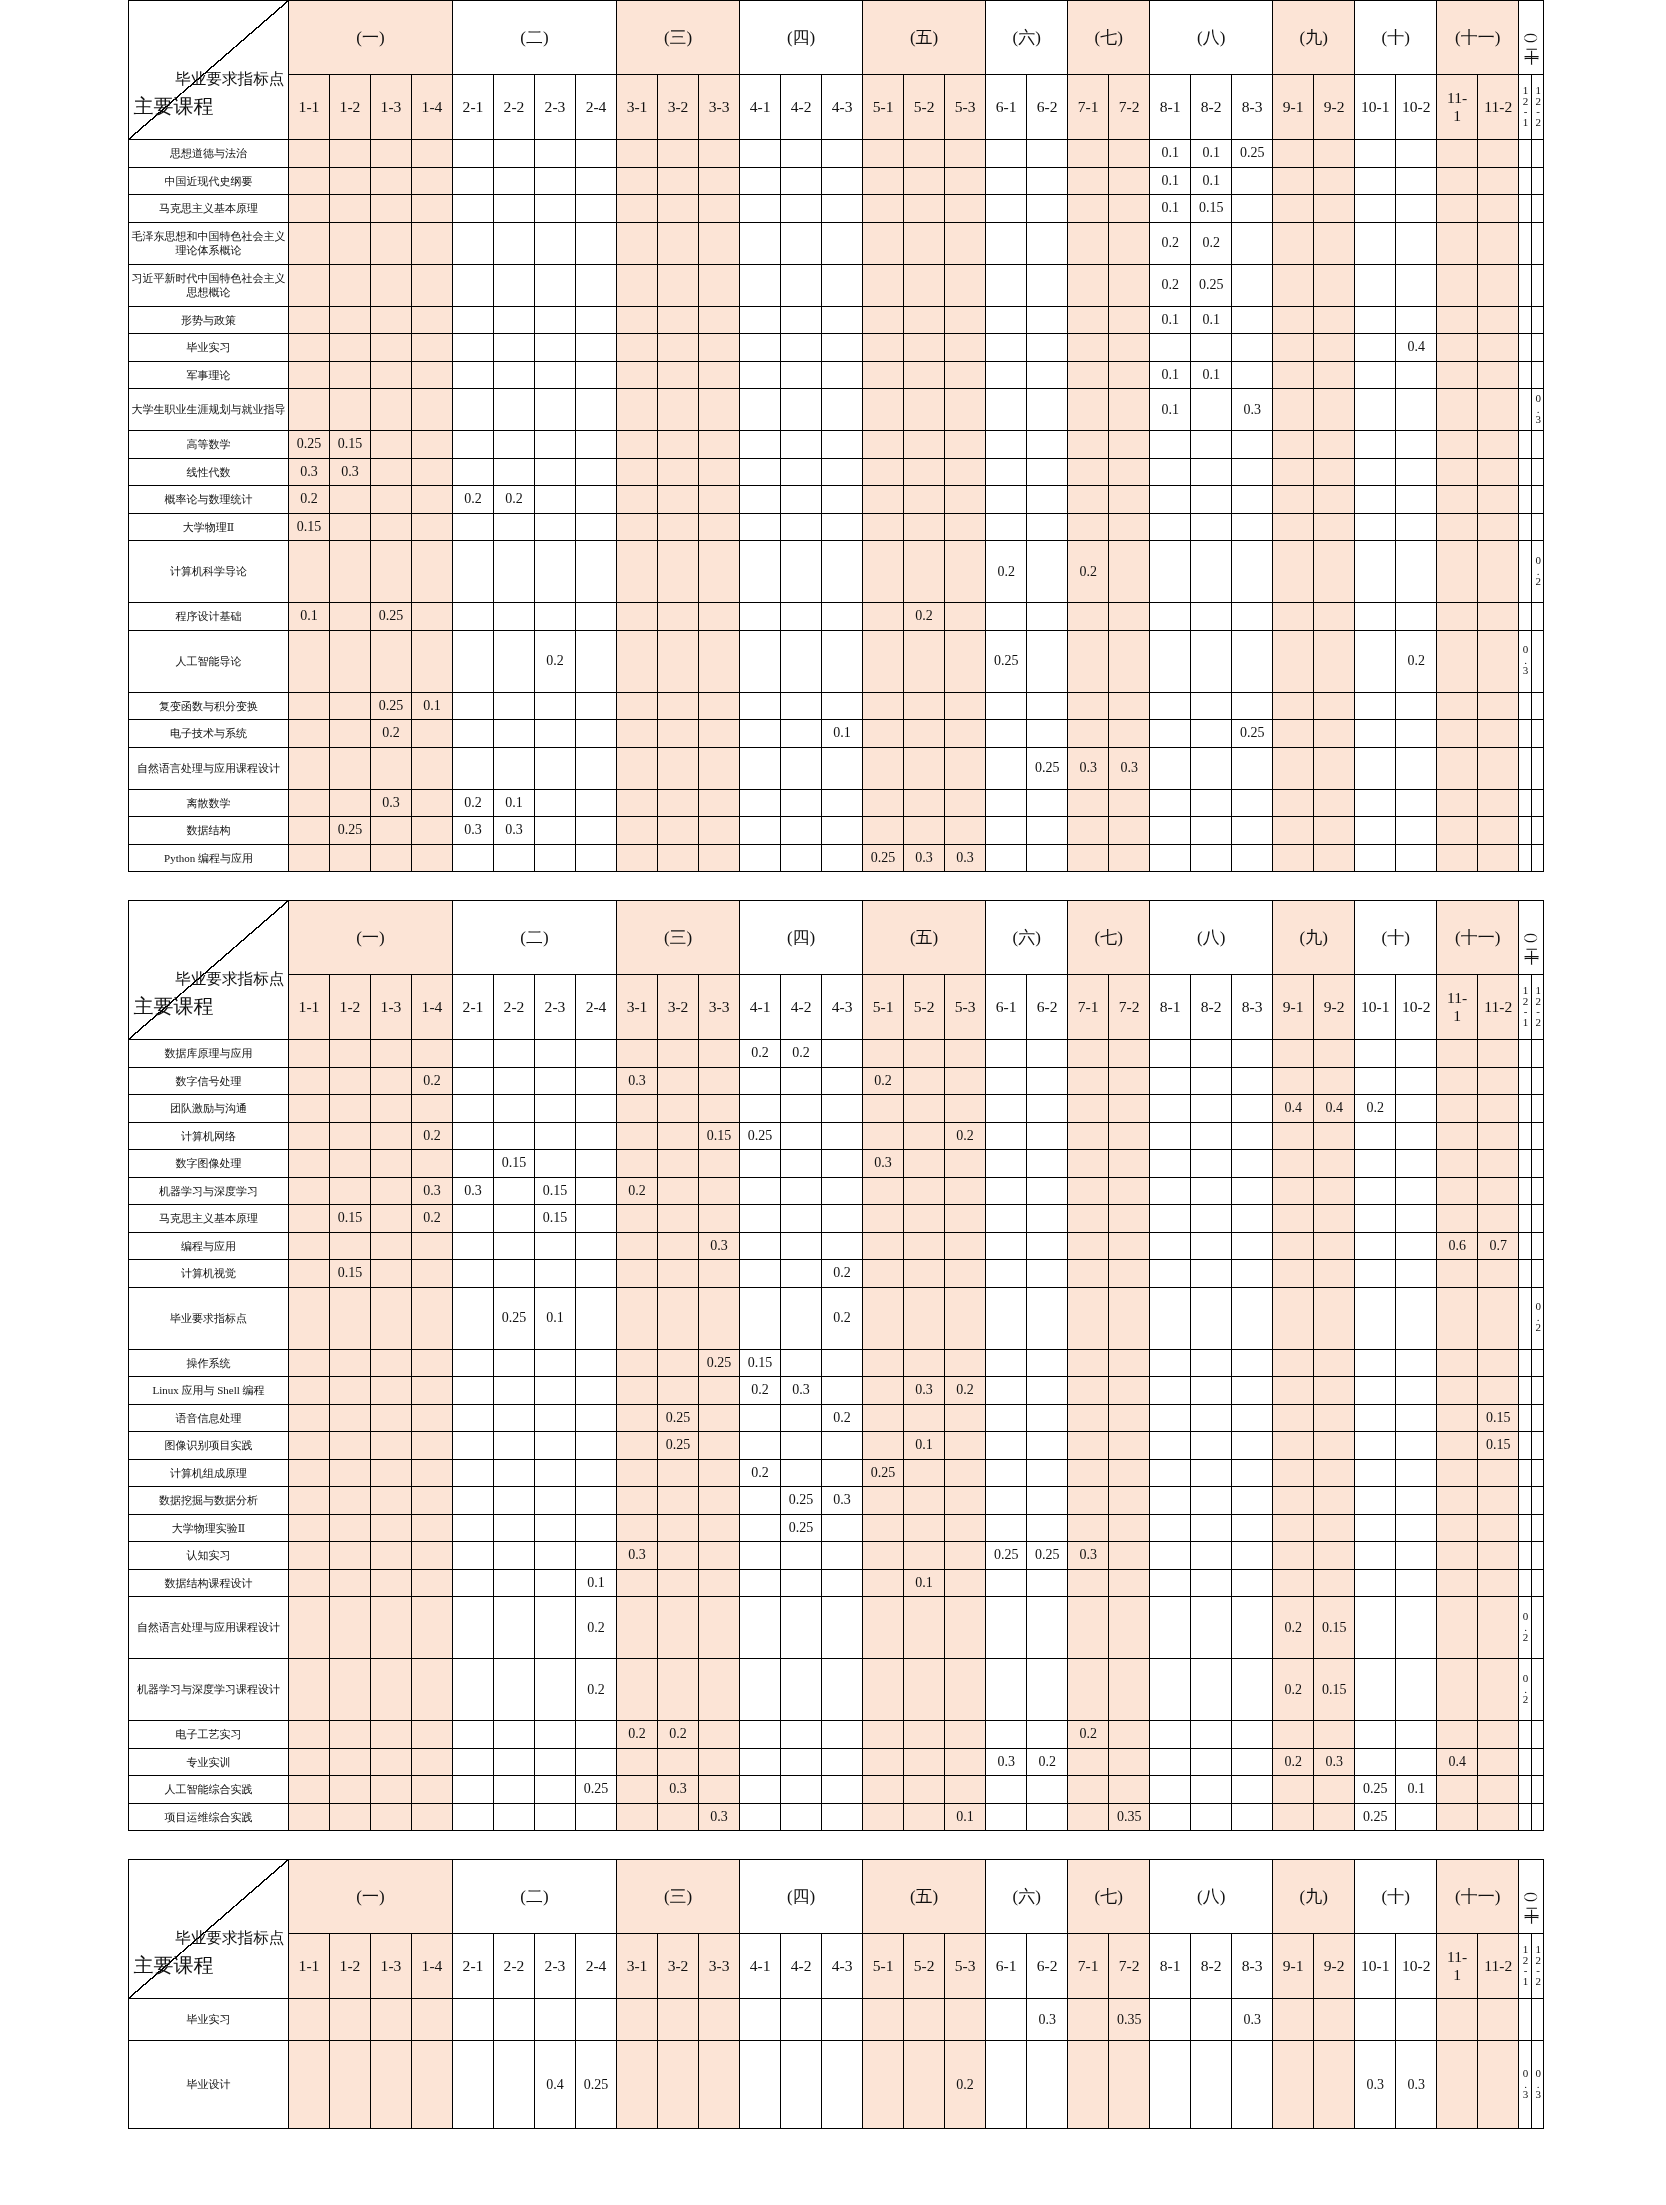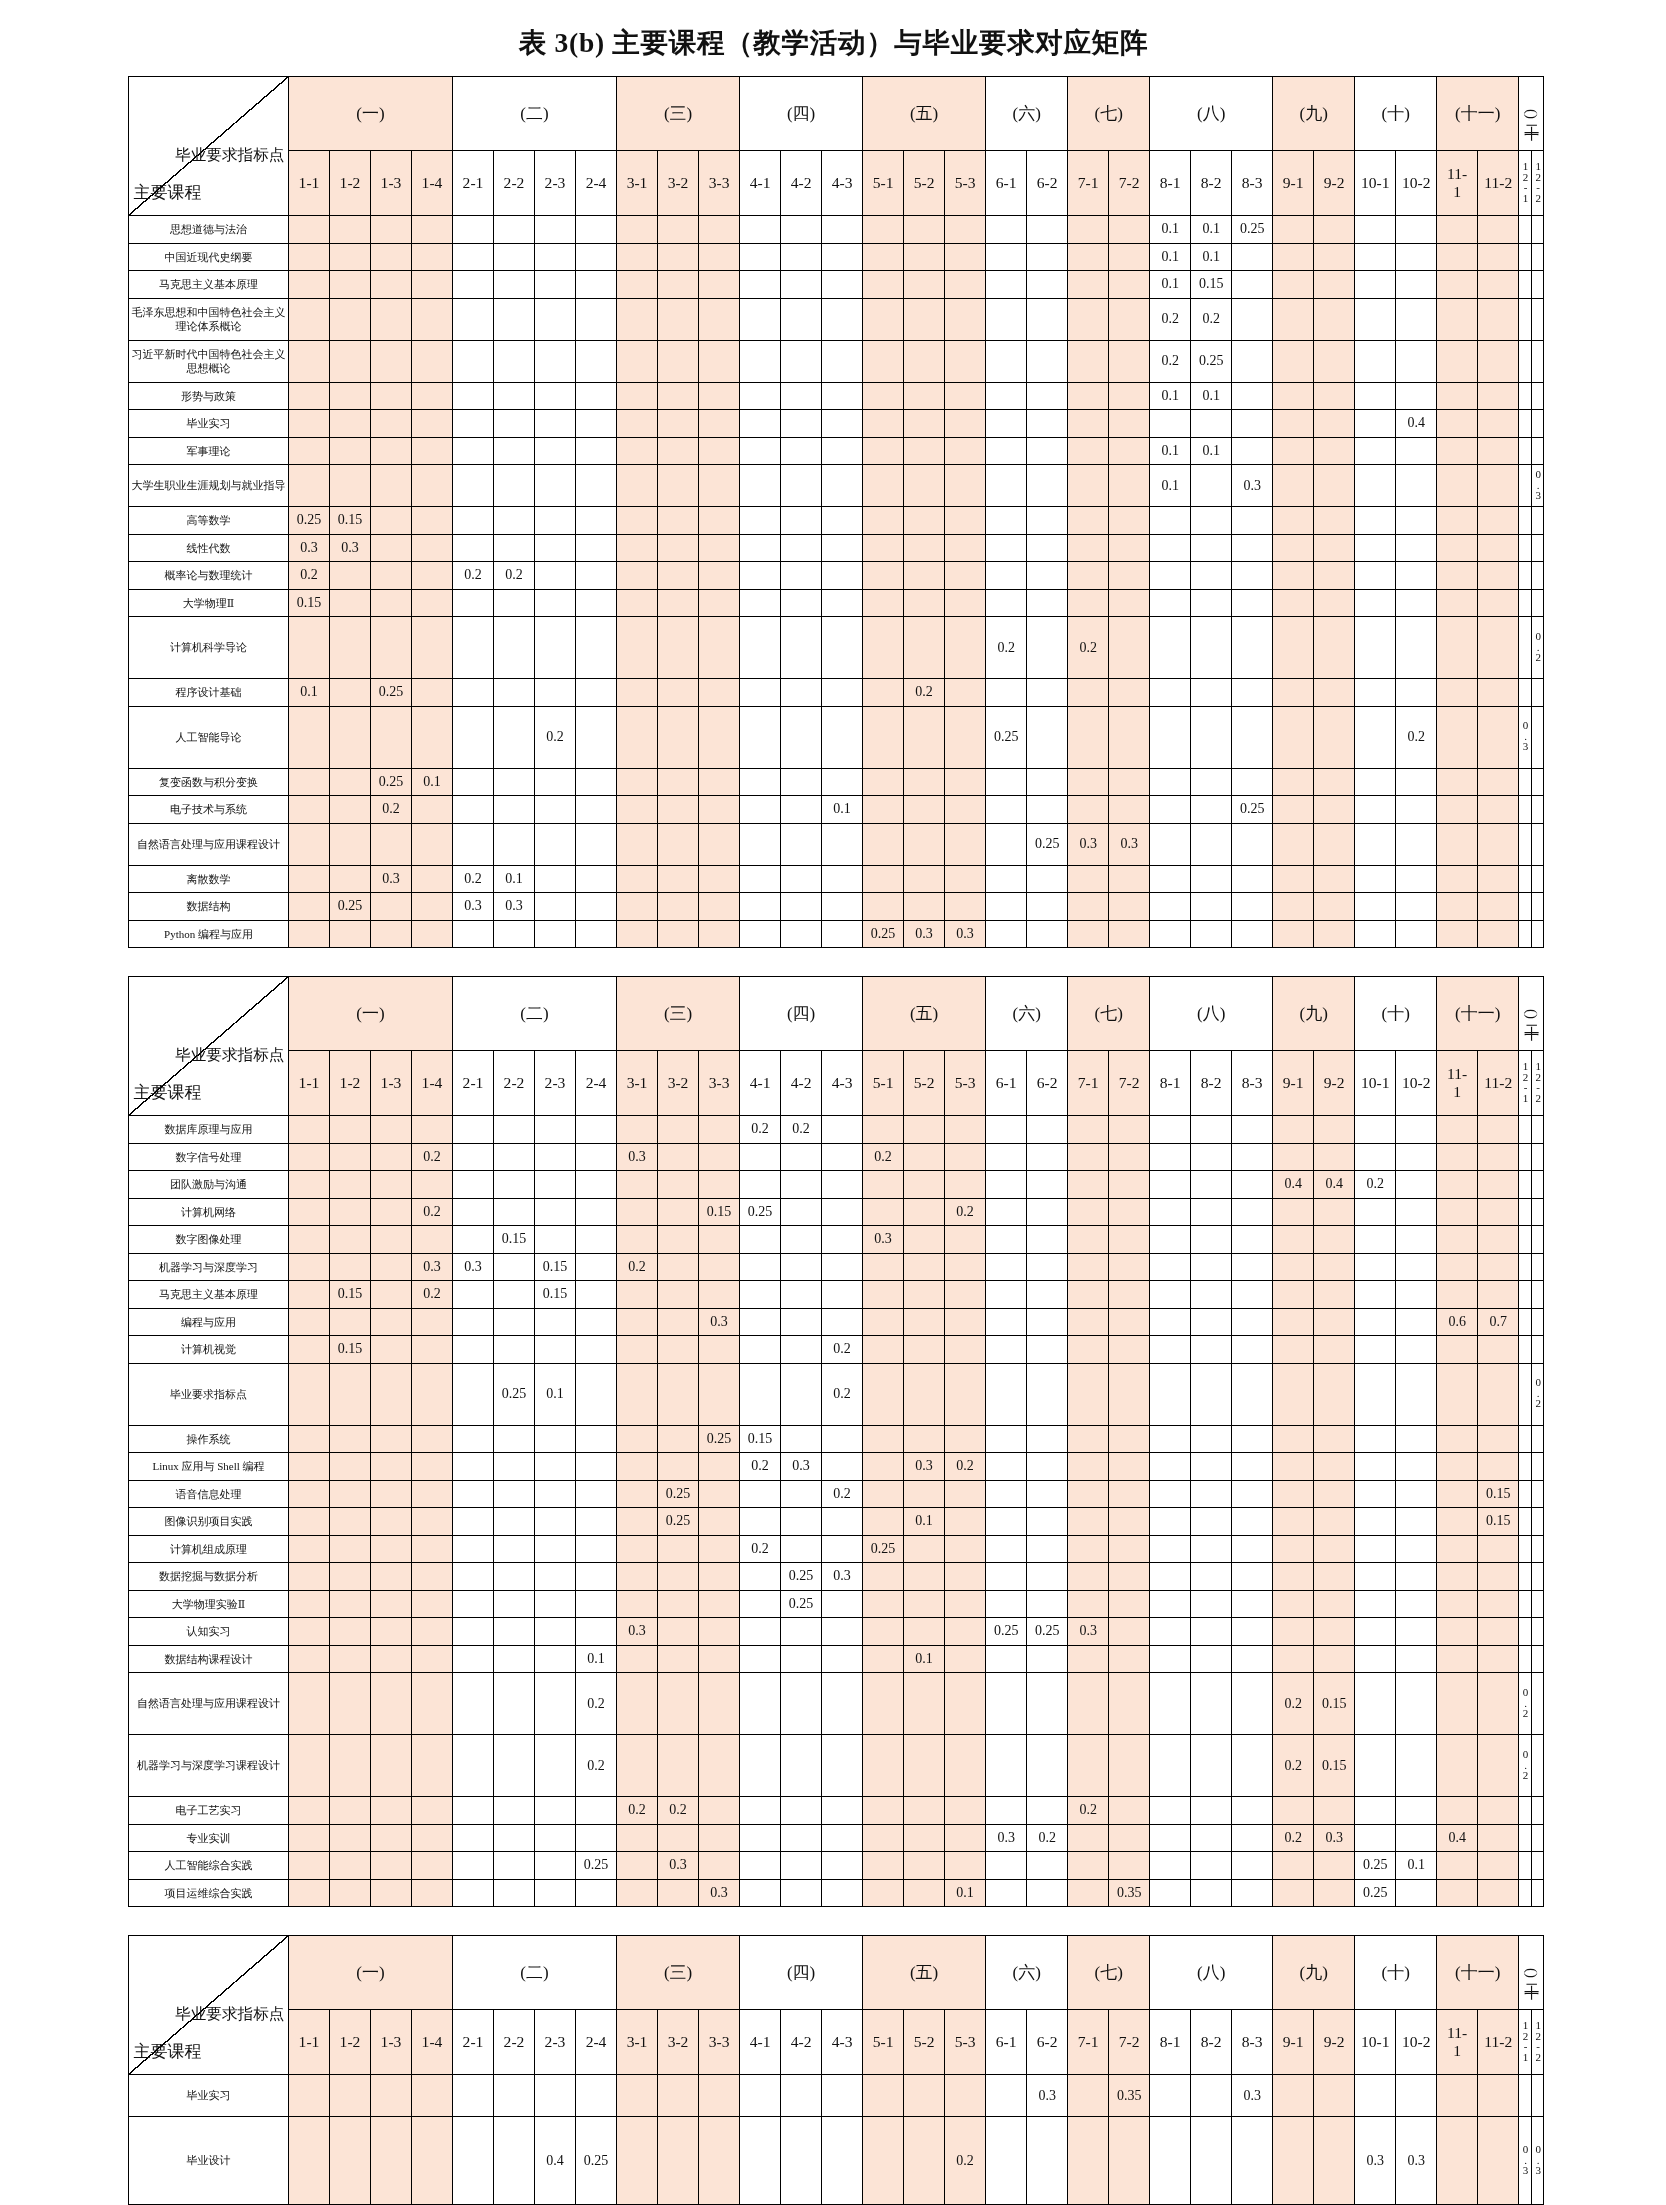--- a/index.html
+++ b/index.html
@@ -35,31 +35,30 @@
   
   th.corner{position:relative;padding:0;}
   .corner-box{
     position:absolute;inset:0;
     background:linear-gradient(to bottom right,
       transparent 0,transparent calc(50% - 0.7px),
       #000 calc(50% - 0.7px),#000 calc(50% + 0.7px),
       transparent calc(50% + 0.7px),transparent 100%);
   }
   .corner-top{position:absolute;right:3.7px;top:68px;font-size:15.6px;white-space:nowrap;}
-  .corner-bottom{position:absolute;left:4.5px;top:104px;font-size:17px;white-space:nowrap;}
+  .corner-bottom{position:absolute;left:4.5px;top:92px;font-size:20px;white-space:nowrap;}
   
   .vert-mixed{writing-mode:vertical-rl;line-height:1;letter-spacing:0;display:inline-block;font-size:15px;}
   .vert-upright{writing-mode:vertical-rl;text-orientation:upright;line-height:1;letter-spacing:-1.5px;display:inline-block;font-size:11px;}
   .wrap11{display:inline-block;width:25px;word-break:break-all;line-height:1.15;}
 </style>
 </head>
 <body>
 
 <div class="sheet">
-  <div class="title">表 3(b) 主要课程（教学活动）与毕业要求对应矩阵</div>
   <table class="matrix">
       <colgroup>
         <col style="width: 160px;">
         <col style="width: 41px;">
         <col style="width: 41px;">
         <col style="width: 41px;">
         <col style="width: 41px;">
         <col style="width: 41px;">
         <col style="width: 41px;">
         <col style="width: 41px;">

